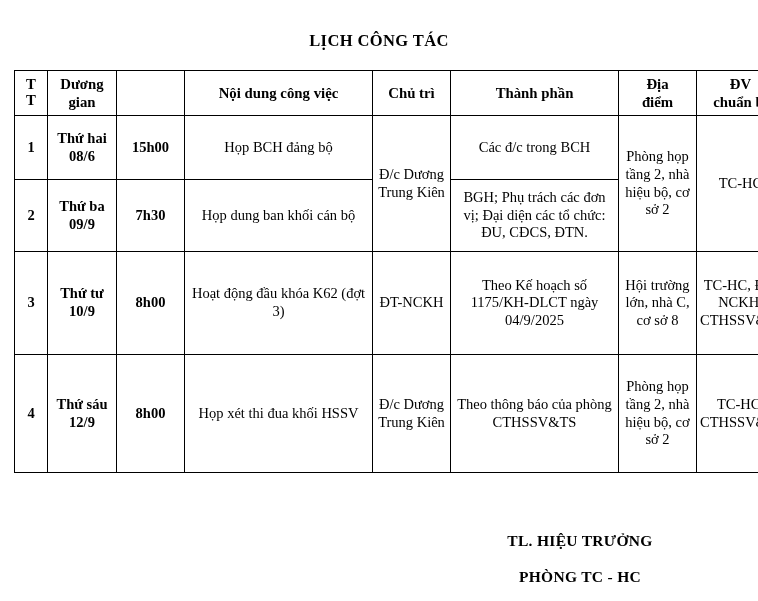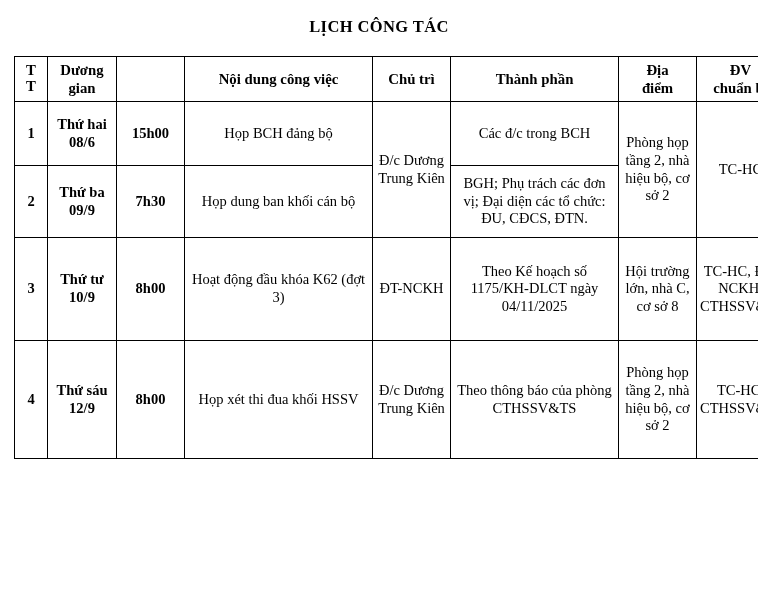--- a/index.html
+++ b/index.html
@@ -18,21 +18,21 @@
   .page {
     position: relative;
     width: 758px;
     height: 601px;
     box-sizing: border-box;
   }
 
   
   .title-block {
     text-align: center;
-    padding-top: 18px;
+    padding-top: 32px;
   }
   .doc-title {
     font-size: 16.5px;
     font-weight: bold;
     letter-spacing: 0.4px;
     line-height: 1.15;
   }
   .doc-subtitle {
     font-size: 15.5px;
     font-weight: bold;
@@ -168,36 +168,38 @@
           <td>Họp dung ban khối cán bộ</td>
           <td>BGH; Phụ trách các đơn vị; Đại diện các tổ chức: ĐU, CĐCS, ĐTN.</td>
         </tr>
 
         <tr style="height:103px">
           <td class="cell-tt">3</td>
           <td class="cell-day">Thứ tư 10/9</td>
           <td class="cell-time">8h00</td>
           <td>Hoạt động đầu khóa K62 (đợt 3)</td>
           <td>ĐT-NCKH</td>
-          <td>Theo Kế hoạch số 1175/KH-DLCT ngày 04/11/2025</td>
+          <td>Theo Kế hoạch số 1175/KH-DLCT ngày 04/9/2025</td>
           <td>Hội trường lớn, nhà C, cơ sở 8</td>
           <td>TC-HC, ĐT-NCKH, CTHSSV&amp;TS</td>
         </tr>
 
         <tr style="height:118px">
           <td class="cell-tt">4</td>
           <td class="cell-day">Thứ sáu 12/9</td>
           <td class="cell-time">8h00</td>
           <td>Họp xét thi đua khối HSSV</td>
           <td>Đ/c Dương Trung Kiên</td>
           <td>Theo thông báo của phòng CTHSSV&amp;TS</td>
           <td>Phòng họp tầng 2, nhà hiệu bộ, cơ sở 2</td>
           <td>TC-HC, CTHSSV&amp;TS</td>
         </tr>
 
       </tbody>
     </table>
   </div>
 
   <div class="footer">
+    <div class="footer-line1">TL. HIỆU TRƯỞNG</div>
+    <div class="footer-line2">PHÒNG TC - HC</div>
   </div>
 
 </div>
 
 </body></html>

